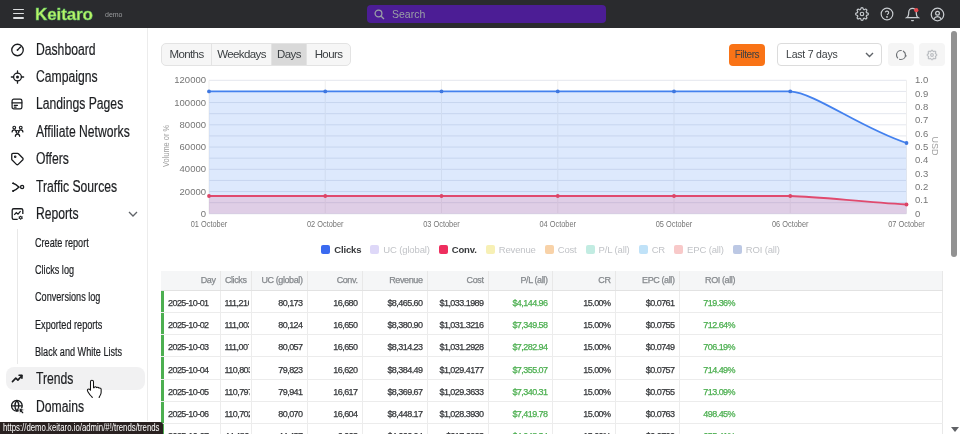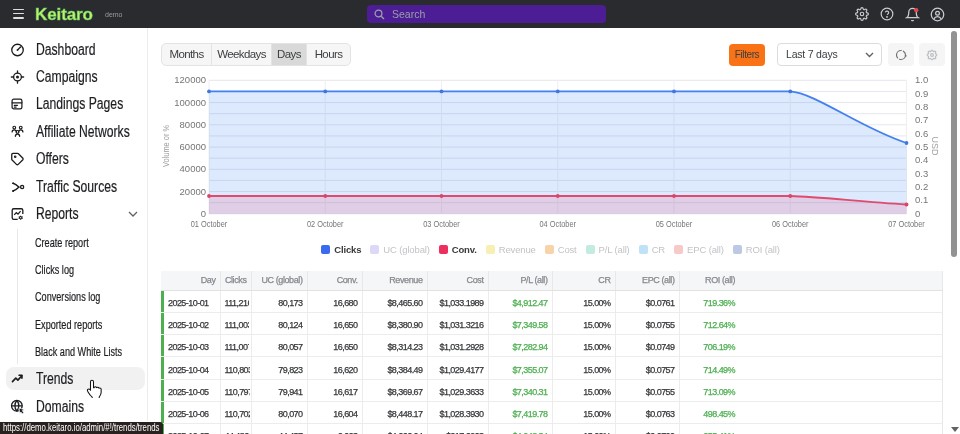--- a/index.html
+++ b/index.html
@@ -356,21 +356,21 @@
           <th>ROI (all)</th>
           <th class="fill"></th>
     </tr>
     <tr>
           <td>2025-10-01</td>
           <td>111,21<span class="clip">6</span></td>
           <td>80,173</td>
           <td>16,680</td>
           <td>$8,465.60</td>
           <td>$1,033.1989</td>
-          <td class="grn">$4,912.47</td>
+          <td class="grn">$4,144.96</td>
           <td>15.00%</td>
           <td>$0.0761</td>
           <td class="grn">719.36%</td>
           <td class="fill"></td>
         </tr>
     <tr>
           <td>2025-10-02</td>
           <td>111,00<span class="clip">3</span></td>
           <td>80,124</td>
           <td>16,650</td>

